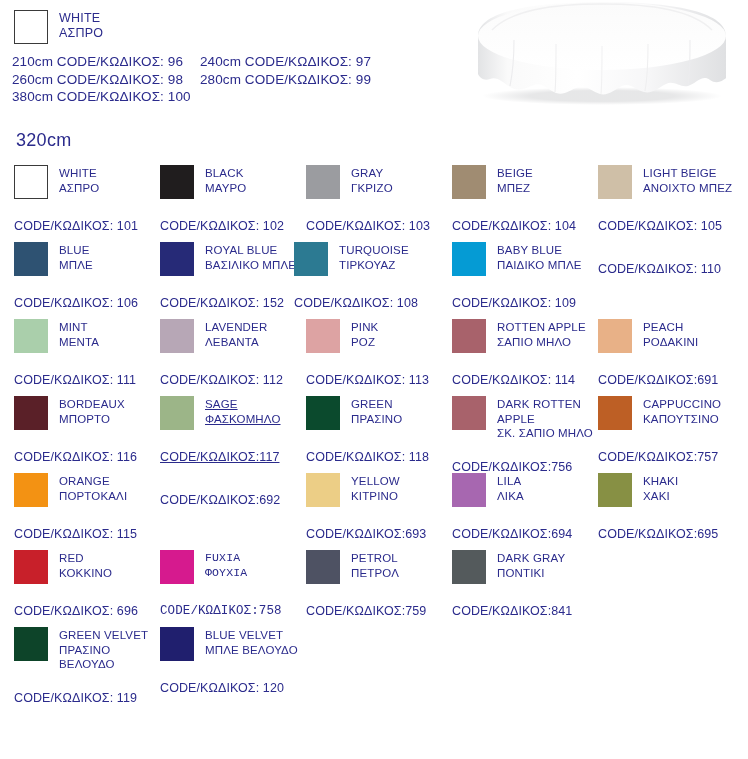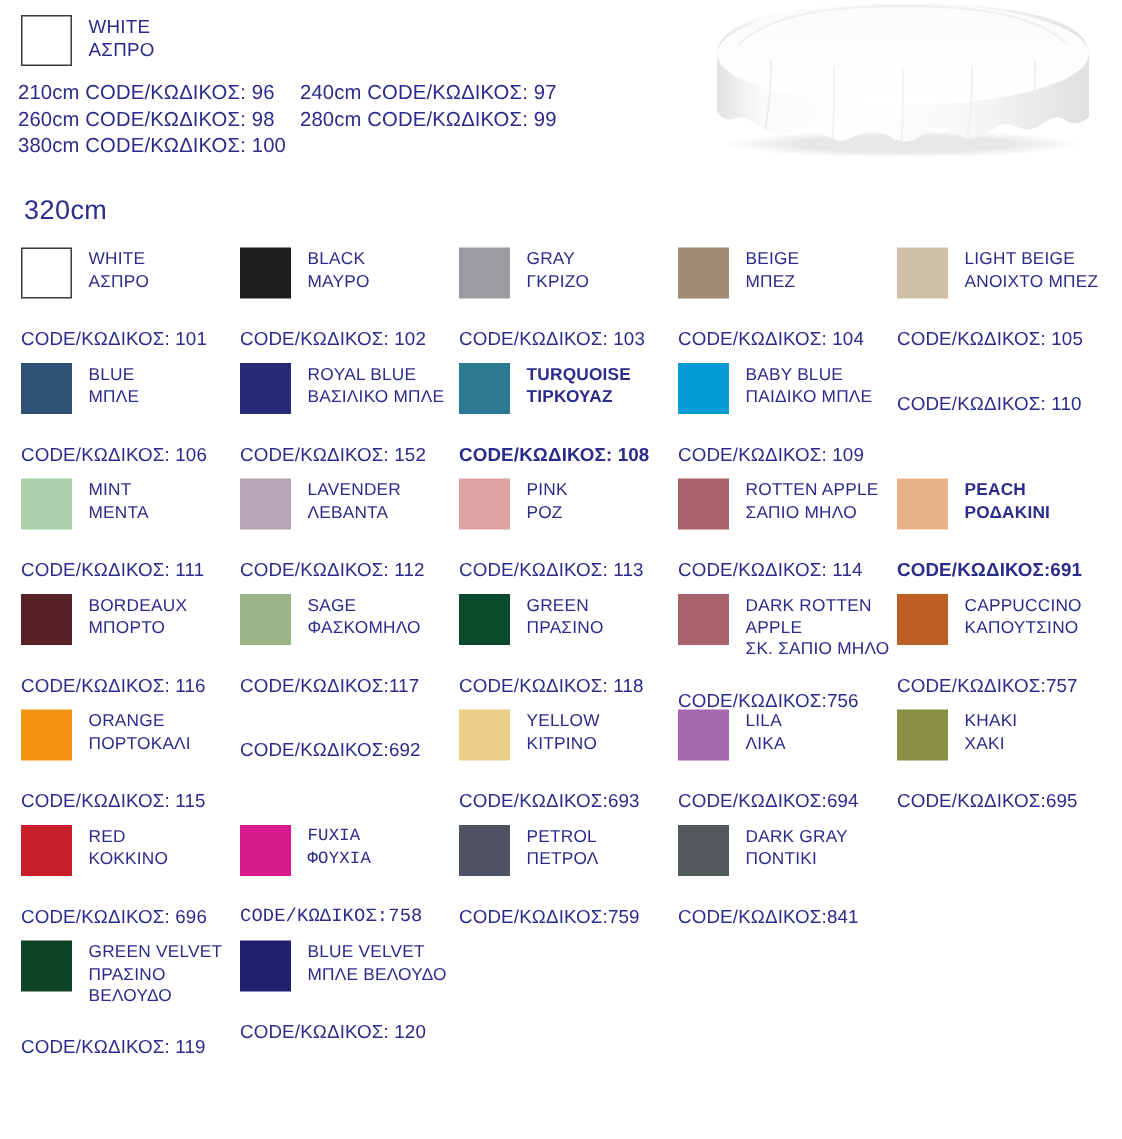--- a/index.html
+++ b/index.html
@@ -243,21 +243,21 @@
       <div class="swatch-cell" style="left: 160px;">
         <div class="cell-top">
           <div class="chip" style="background: rgb(38, 42, 119);"></div>
           <div class="chip-names">
             <div>ROYAL BLUE</div>
             <div>ΒΑΣΙΛΙΚΟ ΜΠΛΕ</div>
           </div>
         </div>
         <div class="chip-code">CODE/ΚΩΔΙΚΟΣ: 152</div>
       </div>
-      <div class="swatch-cell" style="left: 306px; font-weight: bold;">
+      <div class="swatch-cell" style="left: 294px;">
         <div class="cell-top">
           <div class="chip" style="background: rgb(44, 122, 146);"></div>
           <div class="chip-names">
             <div>TURQUOISE</div>
             <div>ΤΙΡΚΟΥΑΖ</div>
           </div>
         </div>
         <div class="chip-code">CODE/ΚΩΔΙΚΟΣ: 108</div>
       </div>
       <div class="swatch-cell" style="left: 452px;">
@@ -308,21 +308,21 @@
       <div class="swatch-cell" style="left: 452px;">
         <div class="cell-top">
           <div class="chip" style="background: rgb(168, 98, 107);"></div>
           <div class="chip-names">
             <div>ROTTEN APPLE</div>
             <div>ΣΑΠΙΟ ΜΗΛΟ</div>
           </div>
         </div>
         <div class="chip-code">CODE/ΚΩΔΙΚΟΣ: 114</div>
       </div>
-      <div class="swatch-cell" style="left: 598px; font-weight: bold;">
+      <div class="swatch-cell" style="left: 598px;">
         <div class="cell-top">
           <div class="chip" style="background: rgb(232, 177, 135);"></div>
           <div class="chip-names">
             <div>PEACH</div>
             <div>ΡΟΔΑΚΙΝΙ</div>
           </div>
         </div>
         <div class="chip-code">CODE/ΚΩΔΙΚΟΣ:691</div>
       </div>
     </div>
@@ -330,21 +330,21 @@
       <div class="swatch-cell" style="left: 14px;">
         <div class="cell-top">
           <div class="chip" style="background: rgb(90, 32, 40);"></div>
           <div class="chip-names">
             <div>BORDEAUX</div>
             <div>ΜΠΟΡΤΟ</div>
           </div>
         </div>
         <div class="chip-code">CODE/ΚΩΔΙΚΟΣ: 116</div>
       </div>
-      <div class="swatch-cell" style="left: 160px;">
+      <div class="swatch-cell" style="left: 160px; text-decoration: underline;">
         <div class="cell-top">
           <div class="chip" style="background: rgb(156, 181, 136);"></div>
           <div class="chip-names">
             <div>SAGE</div>
             <div>ΦΑΣΚΟΜΗΛΟ</div>
           </div>
         </div>
         <div class="chip-code">CODE/ΚΩΔΙΚΟΣ:117</div>
       </div>
       <div class="swatch-cell" style="left: 306px;">

